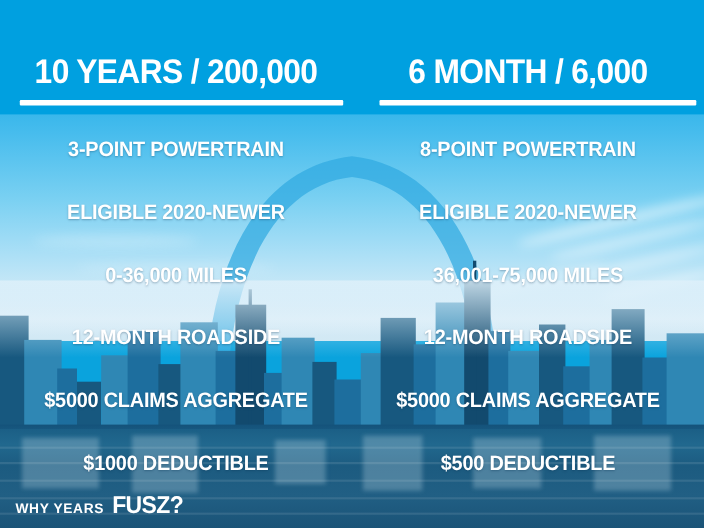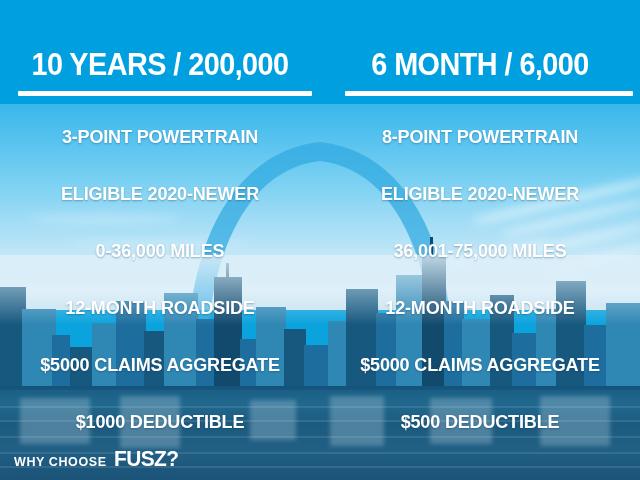--- a/index.html
+++ b/index.html
@@ -186,18 +186,18 @@
         <div class="row">8-POINT POWERTRAIN</div>
         <div class="row">ELIGIBLE 2020-NEWER</div>
         <div class="row">36,001-75,000 MILES</div>
         <div class="row">12-MONTH ROADSIDE</div>
         <div class="row">$5000 CLAIMS AGGREGATE</div>
         <div class="row">$500 DEDUCTIBLE</div>
       </div>
     </div>
 
     <div class="footer">
-      <span class="fw">WHY CHOOSE</span>
+      <span class="fw">WHY YEARS</span>
       <span class="fb">FUSZ?</span>
     </div>
 
   </div>
 </div>
 
 </body></html>

